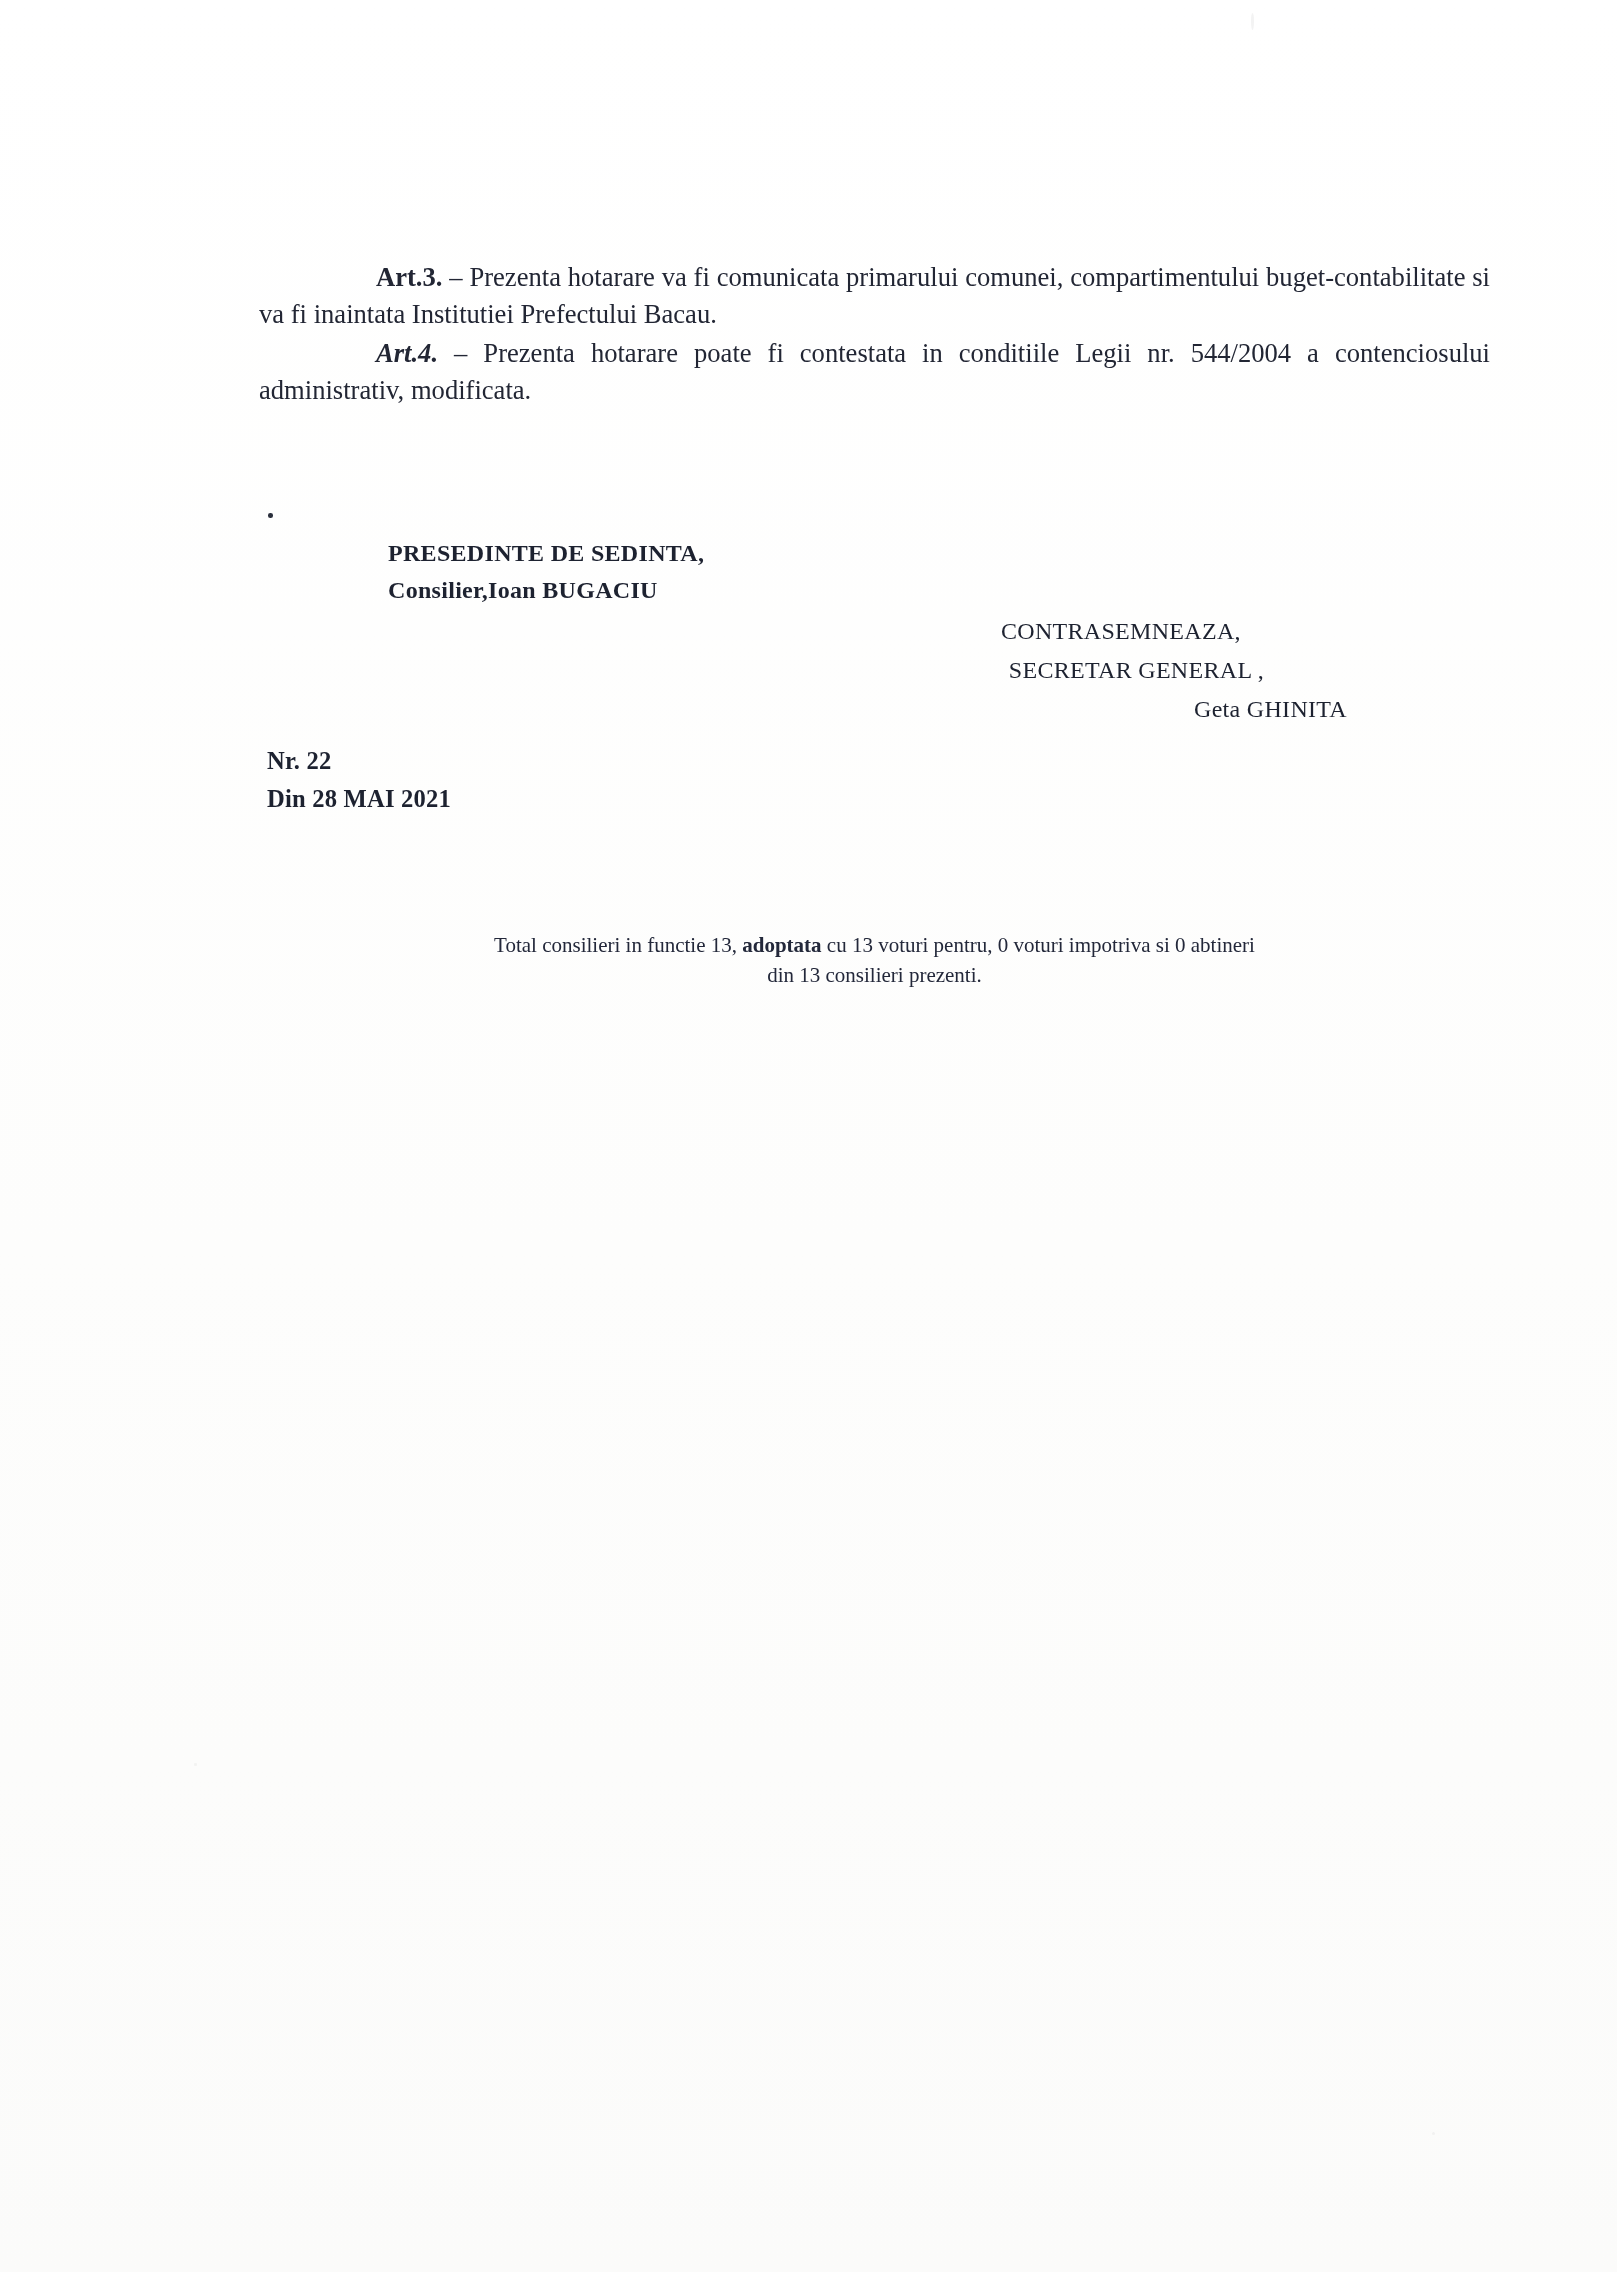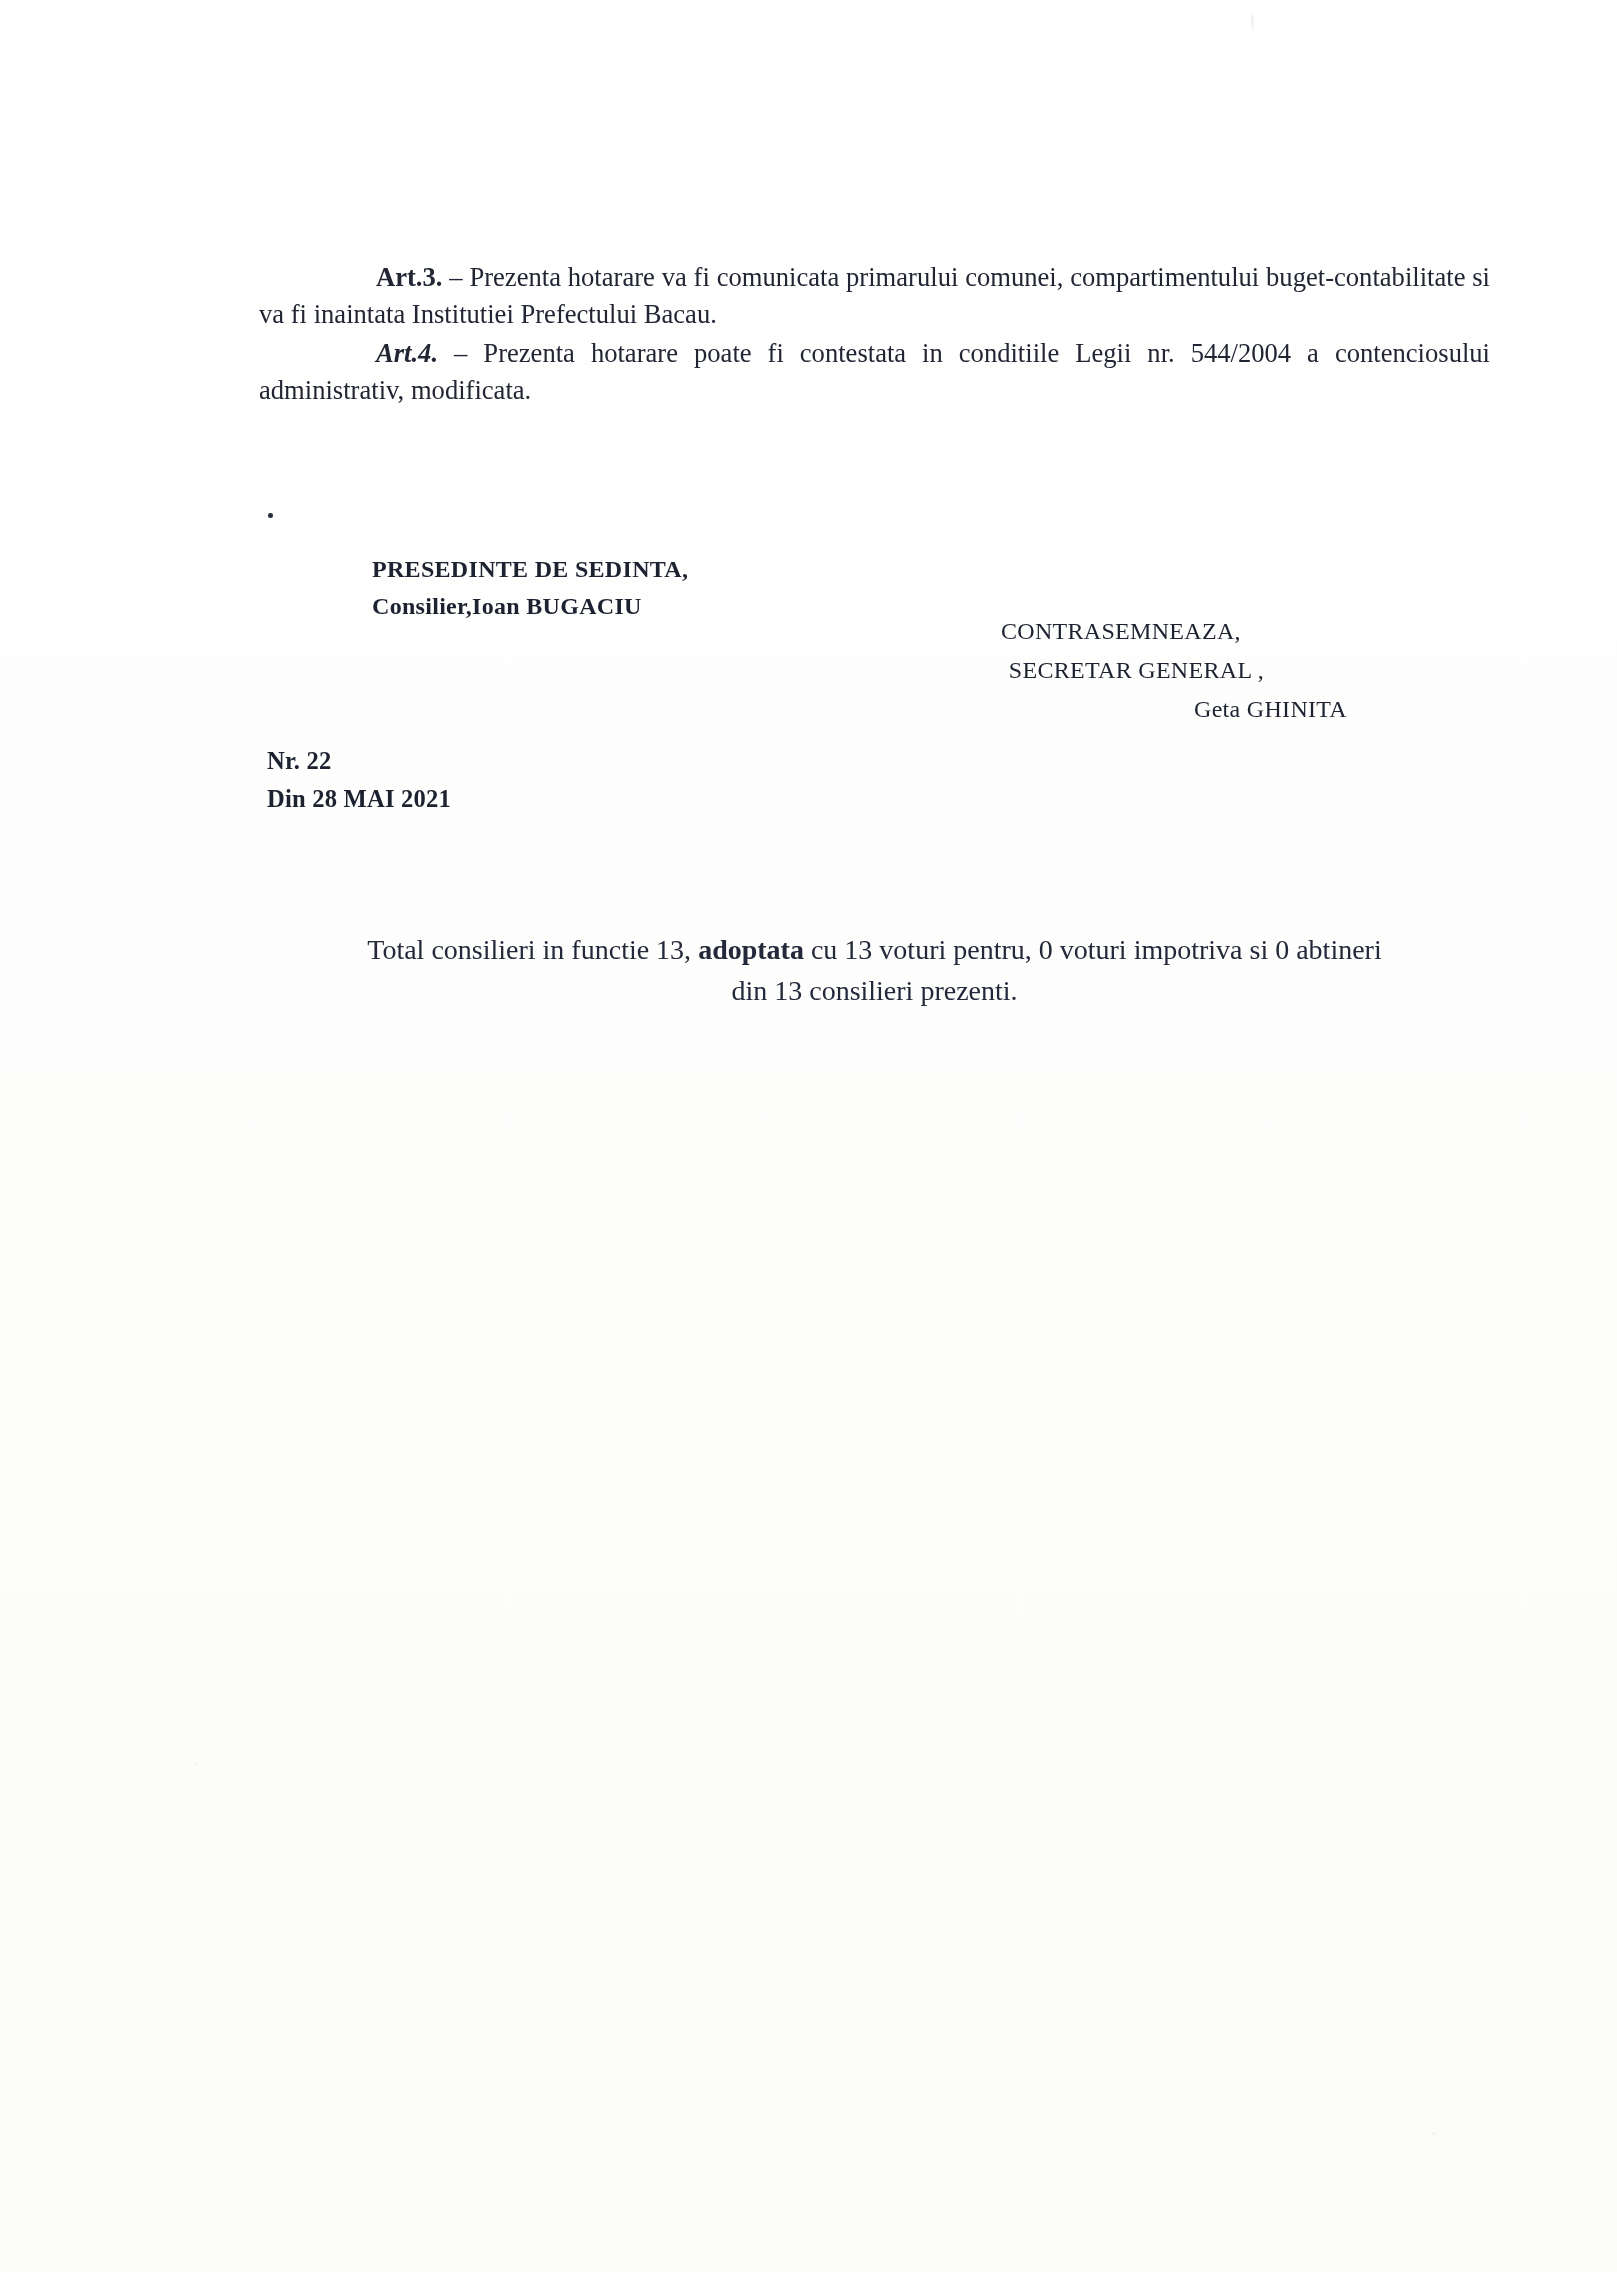--- a/index.html
+++ b/index.html
@@ -64,24 +64,23 @@
     left: 268px;
     top: 513px;
     width: 4.5px;
     height: 4.5px;
     background: #2a2f3c;
     border-radius: 50%;
   }
 
   .signature-left {
     position: absolute;
-    left: 372px;
+    left: 388px;
     top: 535px;
     width: 518px;
-    margin-top: 16px;
   }
   .signature-left .line {
     font-size: 24px;
     font-weight: bold;
     letter-spacing: 0.3px;
     line-height: 1.55;
     color: #1d2230;
   }
 
   .signature-right {
@@ -114,21 +113,21 @@
   }
 
   .vote-block {
     position: absolute;
     left: 259px;
     top: 930px;
     width: 1231px;
     text-align: center;
   }
   .vote-block .line {
-    font-size: 28px;
+    font-size: 21px;
     line-height: 1.45;
     color: #23283a;
   }
   .vote-block b { font-weight: bold; }
 
   .origin-note {
     position: absolute;
     left: 259px;
     top: 1176px;
     width: 1231px;

